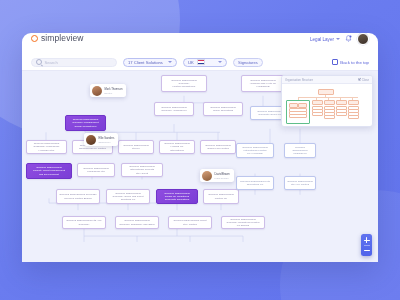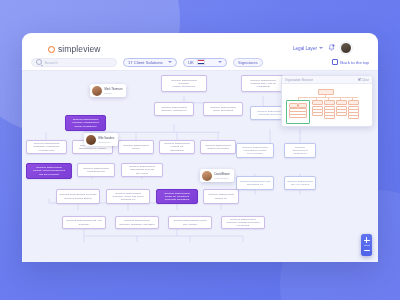--- a/index.html
+++ b/index.html
@@ -20,21 +20,21 @@
     background:rgba(255,255,255,0.07);
   }
   
   #window{
     position:absolute;left:22px;top:33px;width:356px;height:229px;
     background:#ffffff;border-radius:9px 9px 0 0;
     box-shadow:0 10px 30px rgba(40,50,120,0.22);
     overflow:hidden;display:flex;flex-direction:column;
   }
   
-  .topbar{height:21px;display:flex;align-items:flex-end;padding:0 26px;flex:none;}
+  .topbar{height:21px;display:flex;align-items:flex-start;padding:0 9px;flex:none;}
   .brand{display:flex;align-items:center;gap:3px;}
   .brand-mark{
     width:7px;height:7px;border-radius:50%;
     border:1.6px solid #f4711f;box-sizing:border-box;
   }
   .brand-name{font-size:8.5px;color:#4b4f63;letter-spacing:.1px;}
   .topbar-right{margin-left:auto;display:flex;align-items:center;gap:5px;}
   .layer-select{display:flex;align-items:center;gap:2px;font-size:4.6px;color:#5a63d8;}
   .caret{width:0;height:0;border-left:2px solid transparent;border-right:2px solid transparent;border-top:2.4px solid #8a90d9;}
   .bell{position:relative;width:7px;height:8px;}

